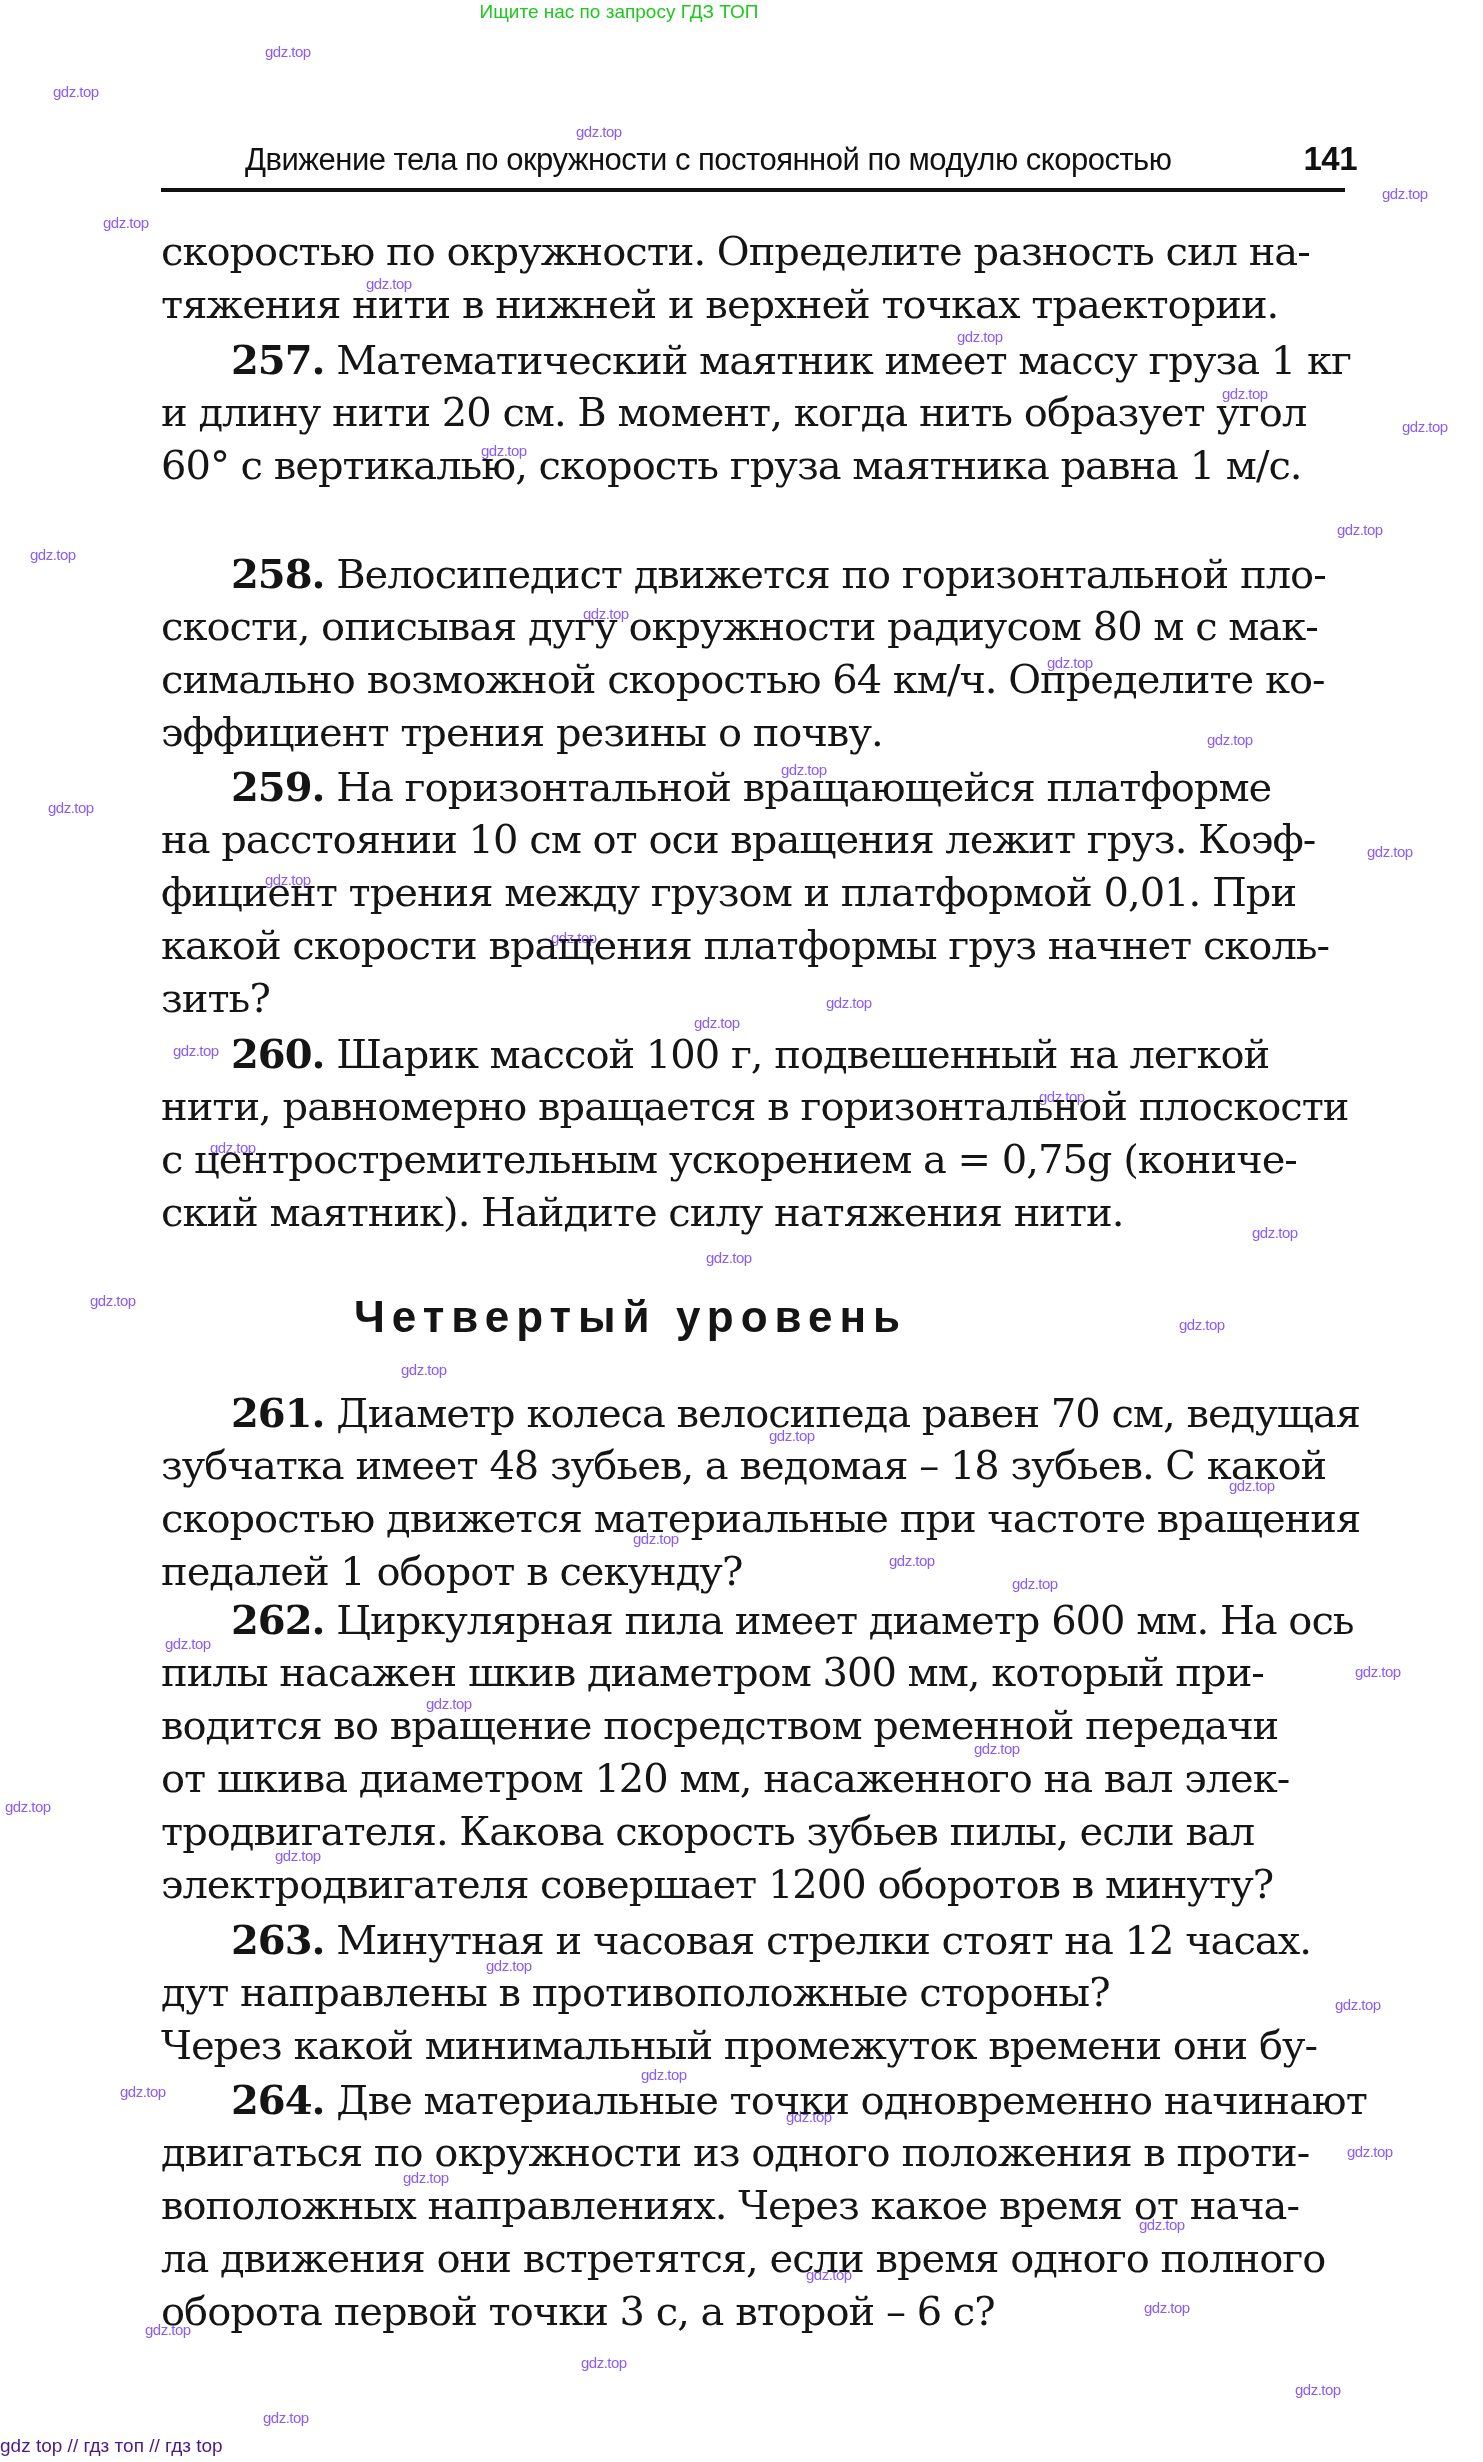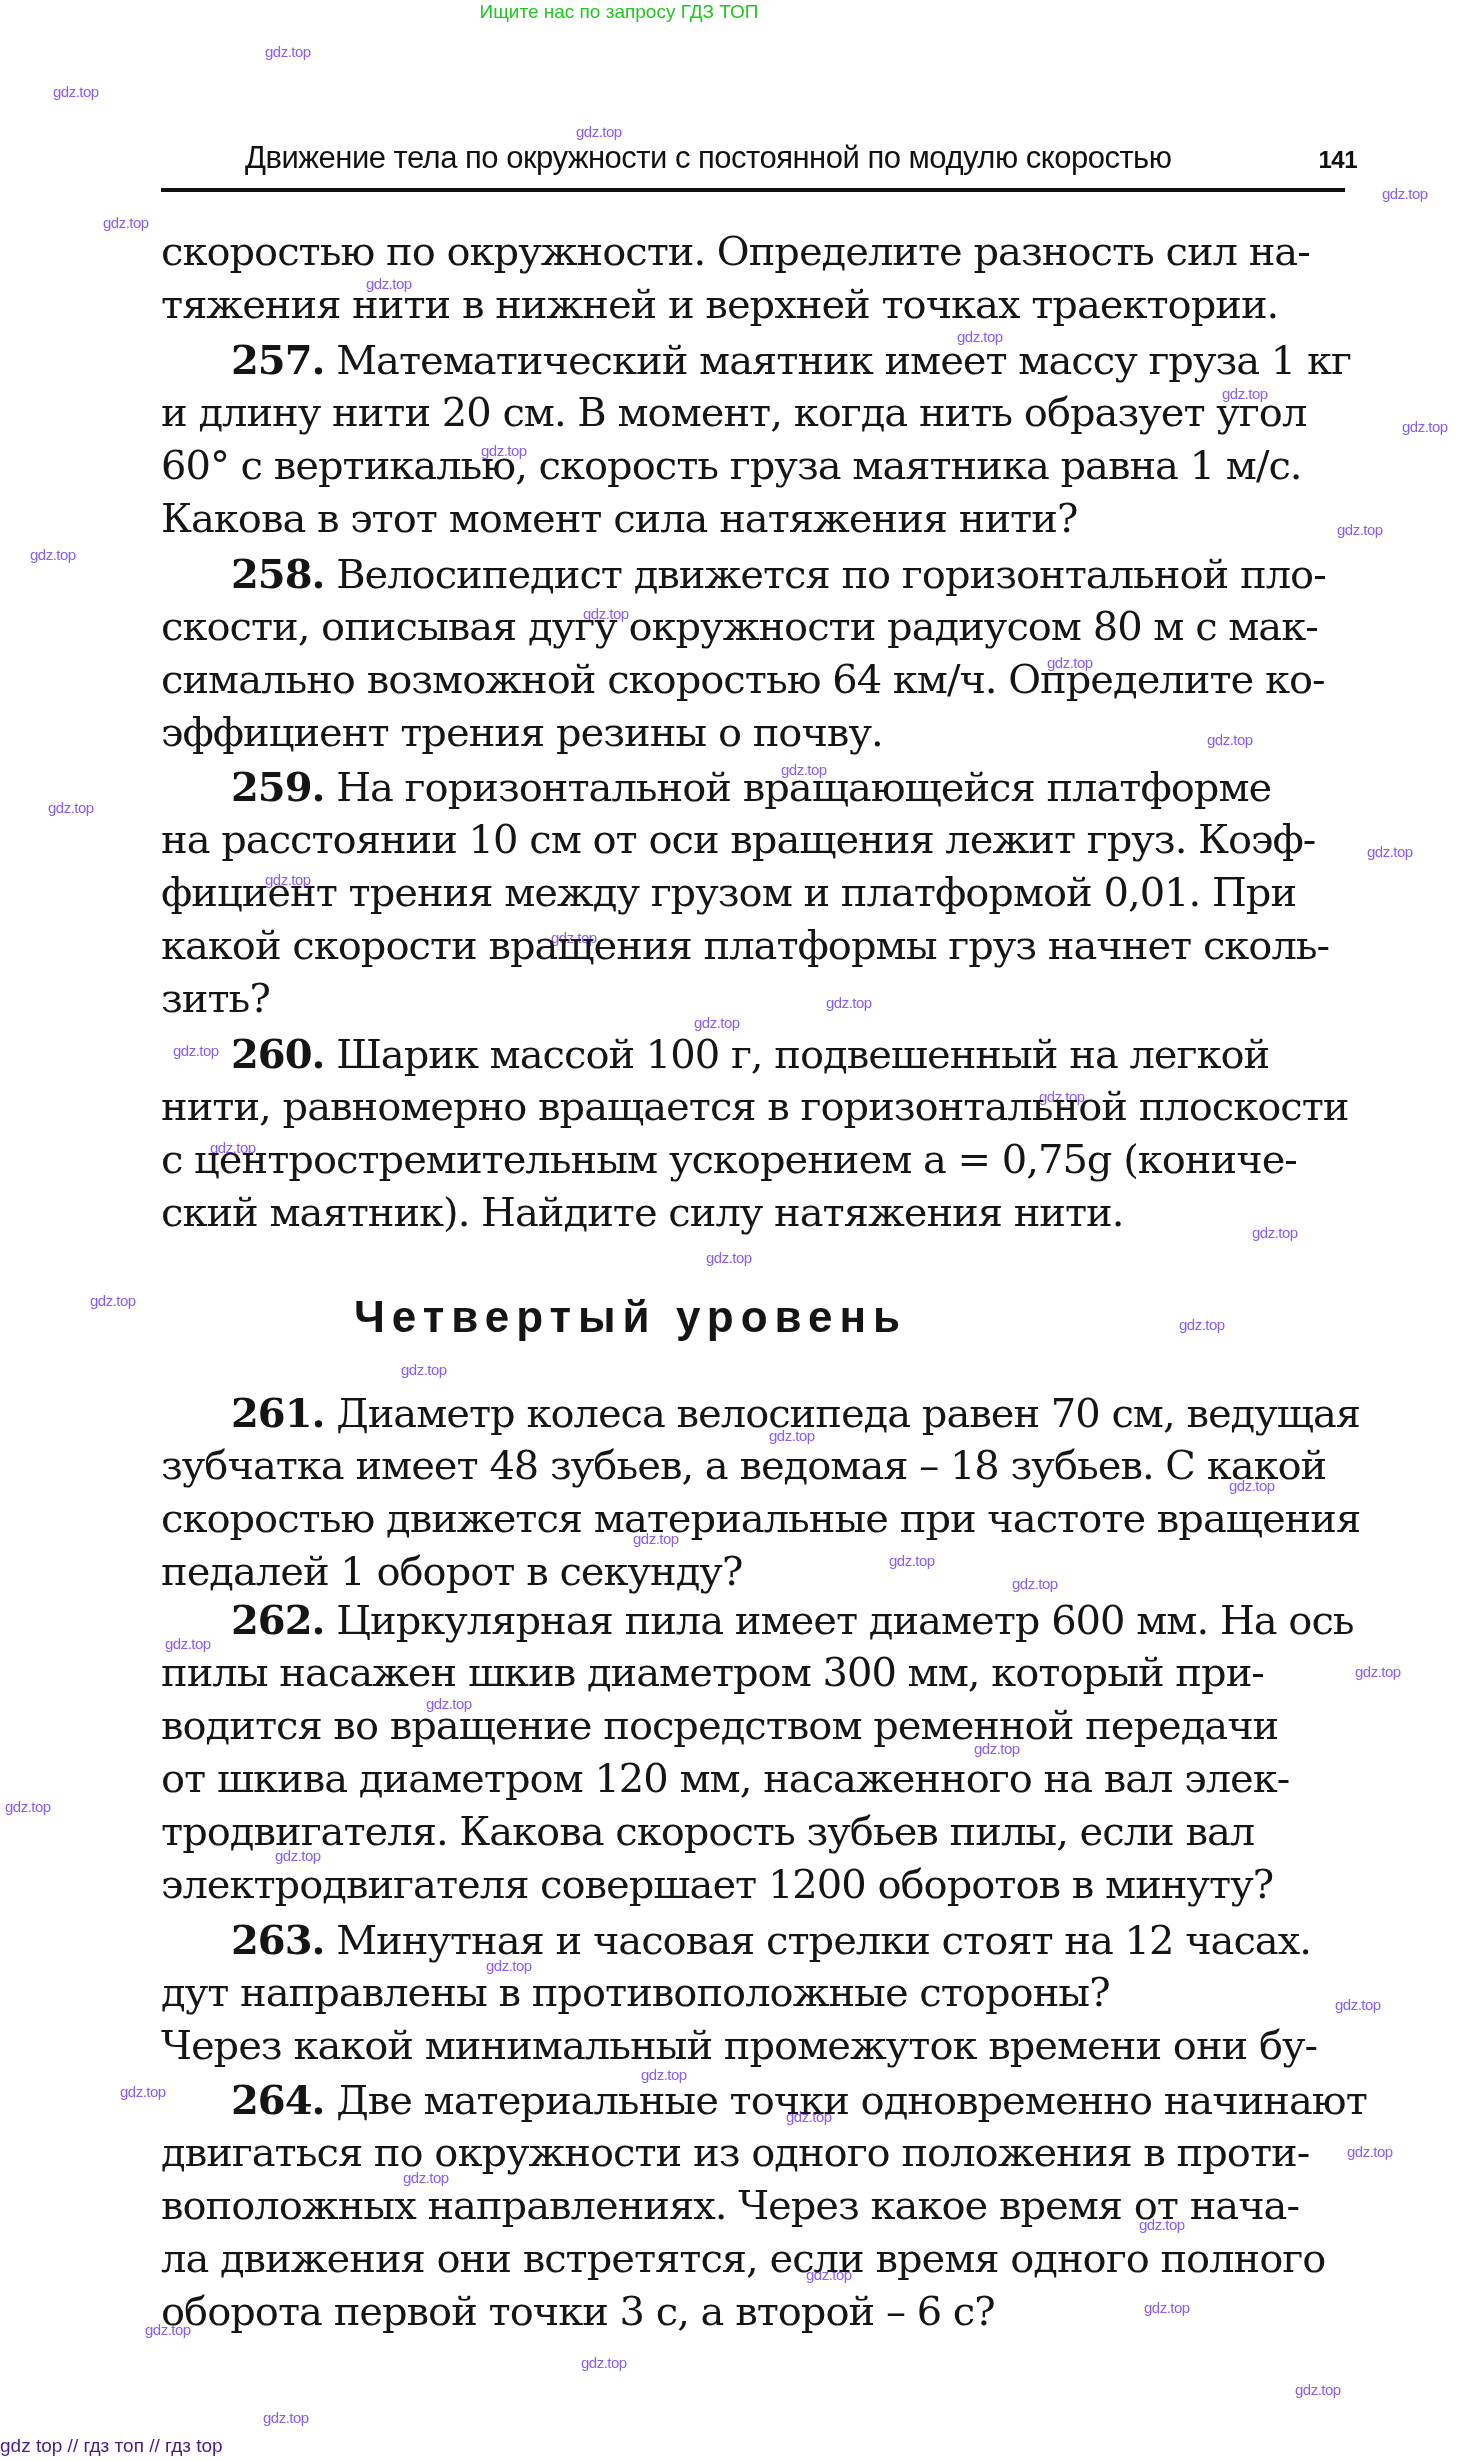--- a/index.html
+++ b/index.html
@@ -7,21 +7,21 @@
   .top-banner {
     position:absolute; left:0; width:1238px; top:1px; text-align:center;
     font-family:"Liberation Sans", sans-serif; font-size:19px; color:#1ec81e;
   }
   .running-head {
     position:absolute; left:245px; top:140px; width:1112px;
     font-family:"Liberation Sans", sans-serif; font-size:31px; color:#111;
     display:flex; justify-content:space-between; align-items:baseline;
     letter-spacing:-0.5px;
   }
-  .running-head .page-num { font-weight:bold; font-size:24px; }
+  .running-head .page-num { font-weight:bold; font-size:33px; }
   .head-rule { position:absolute; left:161px; top:188px; width:1184px; height:3.5px; background:#111; }
   .body-text {
     position:absolute; left:161px; width:1184px;
     font-family:"DejaVu Serif", serif; font-size:40px; line-height:53px;
     color:#151515; letter-spacing:-1px; text-align:justify;
   }
   .body-text .line { display:block; white-space:nowrap; height:53px; }
   .body-text .num { font-weight:bold; }
   .indent { padding-left:70px; }
   .section-title {
@@ -109,21 +109,20 @@
 
 <div class="body-text" style="top:225px">
   <span class="line">скоростью по окружности. Определите разность сил на-</span>
   <span class="line">тяжения нити в нижней и верхней точках траектории.</span>
 </div>
 
 <div class="body-text" style="top:333px">
   <span class="line indent"><span class="num">257.</span> <span>Математический маятник имеет массу груза 1 кг</span></span>
   <span class="line">и длину нити 20 см. В момент, когда нить образует угол</span>
   <span class="line">60° с вертикалью, скорость груза маятника равна 1 м/с.</span>
-  <span class="line">Какова в этот момент сила натяжения нити?</span>
 </div>
 
 <div class="body-text" style="top:547px">
   <span class="line indent"><span class="num">258.</span> <span>Велосипедист движется по горизонтальной пло-</span></span>
   <span class="line">скости, описывая дугу окружности радиусом 80 м с мак-</span>
   <span class="line">симально возможной скоростью 64 км/ч. Определите ко-</span>
   <span class="line">эффициент трения резины о почву.</span>
 </div>
 
 <div class="body-text" style="top:760px">

